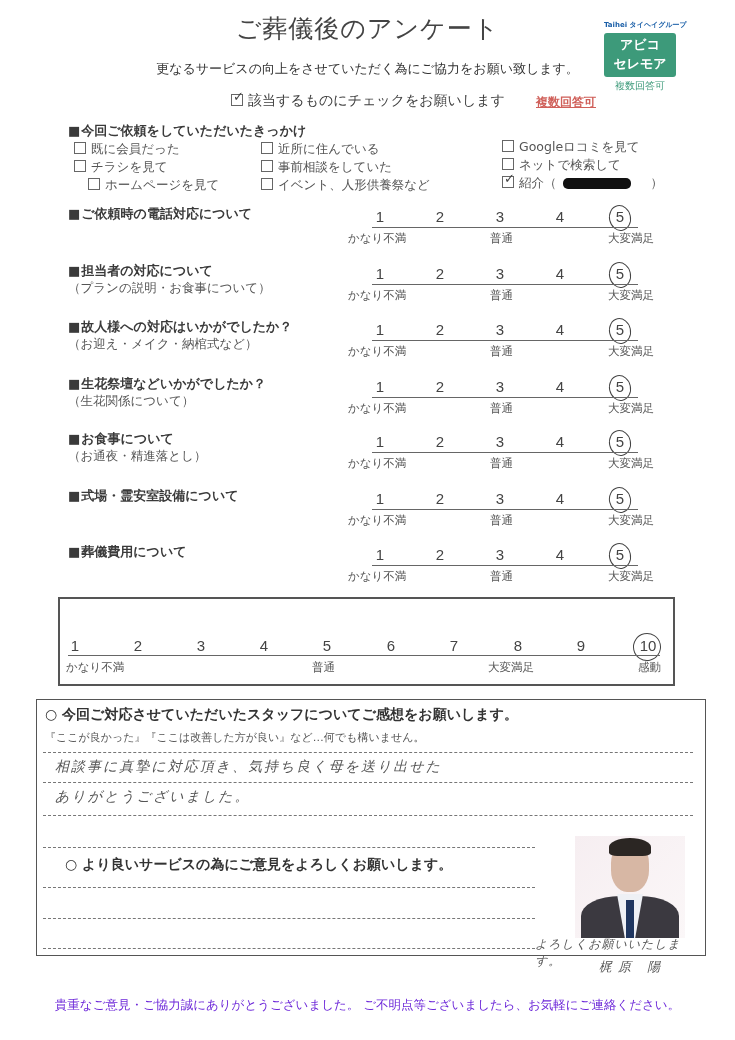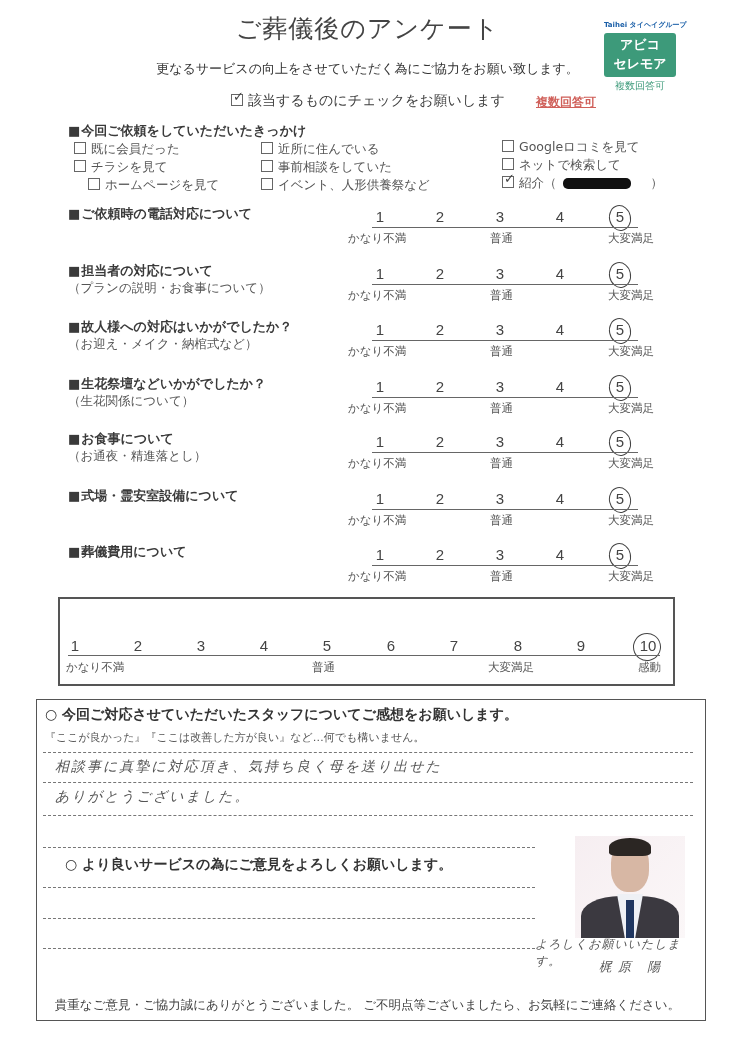--- a/index.html
+++ b/index.html
@@ -33,34 +33,34 @@
     .scale .lab { position: absolute; top: 23px; font-size: 11.5px; color: #555; white-space: nowrap; }
     .circle { position: absolute; border: 1.2px solid #444; border-radius: 50%; transform: rotate(-12deg); }
 
     .overall { left: 58px; top: 597px; width: 617px; height: 89px; border: 2.5px solid #555; box-sizing: border-box; }
     .overall-q { position: absolute; top: 10px; left: 0; width: 100%; text-align: center; font-size: 14px; font-weight: bold; color: #3a3a3a; }
     .overall .nums10 { position: absolute; top: 38px; left: 0; width: 100%; height: 20px; }
     .overall .n10 { position: absolute; top: 0; font-size: 15px; color: #444; width: 22px; text-align: center; font-family: "Liberation Sans", sans-serif; }
     .overall .line10 { position: absolute; top: 56px; left: 8px; width: 592px; height: 1px; background: #666; }
     .overall .lab10 { position: absolute; top: 61px; font-size: 11.5px; color: #555; white-space: nowrap; }
 
-    .comments { left: 36px; top: 699px; width: 670px; height: 322px; border: 1.5px solid #555; box-sizing: border-box; }
+    .comments { left: 36px; top: 699px; width: 670px; height: 257px; border: 1.5px solid #555; box-sizing: border-box; }
     .c-h { position: absolute; font-size: 14px; font-weight: bold; color: #333; }
     .c-sub { position: absolute; font-size: 11px; color: #555; }
     .dash { position: absolute; height: 0; border-top: 1px dashed #777; }
     .hand { position: absolute; font-family: "DejaVu Serif", serif; font-size: 14px; color: #555; font-style: italic; letter-spacing: 2px; }
 
     .photo { left: 575px; top: 836px; width: 110px; height: 102px; background: linear-gradient(135deg, #f6eef1 0%, #fbf7f8 100%); overflow: hidden; }
     .photo .head { position: absolute; left: 36px; top: 4px; width: 38px; height: 52px; background: #d7b7a4; border-radius: 45% 45% 42% 42%; }
     .photo .hair { position: absolute; left: 34px; top: 2px; width: 42px; height: 18px; background: #2b2623; border-radius: 50% 50% 20% 20%; }
     .photo .suit { position: absolute; left: 6px; top: 60px; width: 98px; height: 50px; background: #3b3940; border-radius: 40% 40% 0 0; }
     .photo .shirt { position: absolute; left: 42px; top: 58px; width: 26px; height: 44px; background: #eef0f5; clip-path: polygon(0 0, 100% 0, 70% 100%, 30% 100%); }
     .photo .tie { position: absolute; left: 51px; top: 64px; width: 8px; height: 38px; background: #1f3660; }
 
-    .footer { left: 0; width: 735px; top: 997px; text-align: center; font-size: 12.5px; color: #404040; font-family: "DejaVu Serif", serif; }
+    .footer { left: 0; width: 735px; top: 997px; text-align: center; font-size: 12.5px; color: #6d28d9; font-family: "DejaVu Serif", serif; }
   </style>
 </head>
 <body>
 
 <div class="abs title">ご葬儀後のアンケート</div>
 <div class="abs subtitle">更なるサービスの向上をさせていただく為にご協力をお願い致します。</div>
 <div class="abs instruct">
   <span class="box checked"></span><span>該当するものにチェックをお願いします</span>
 </div>
 <div class="abs multi">複数回答可</div>

